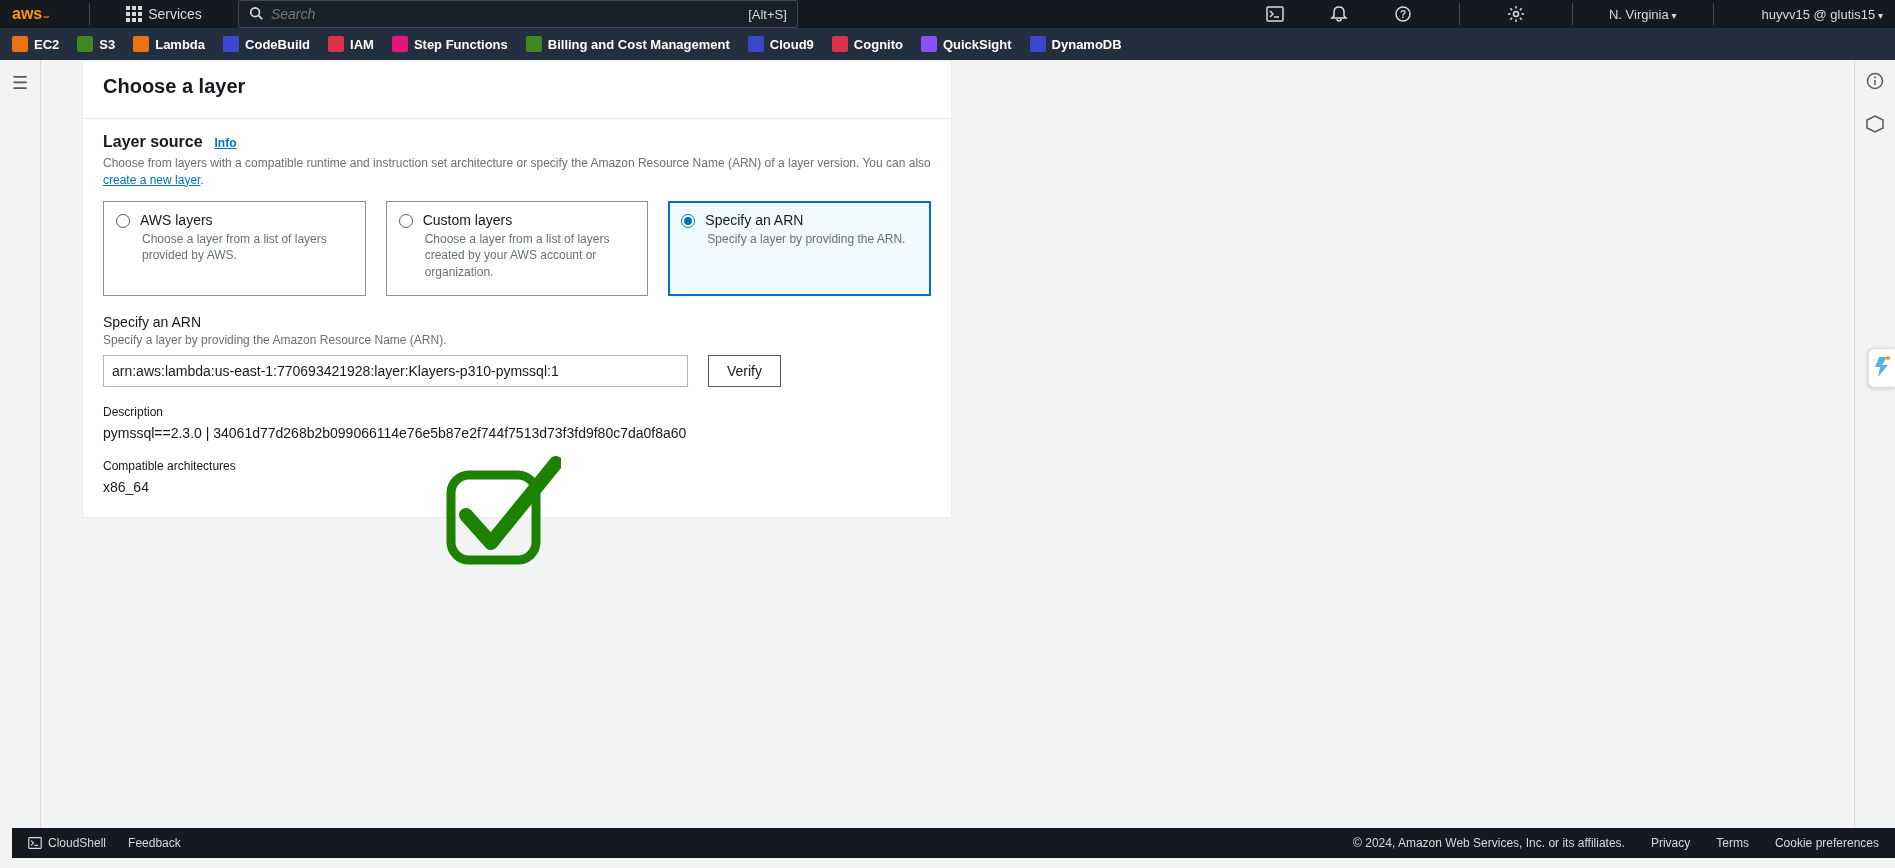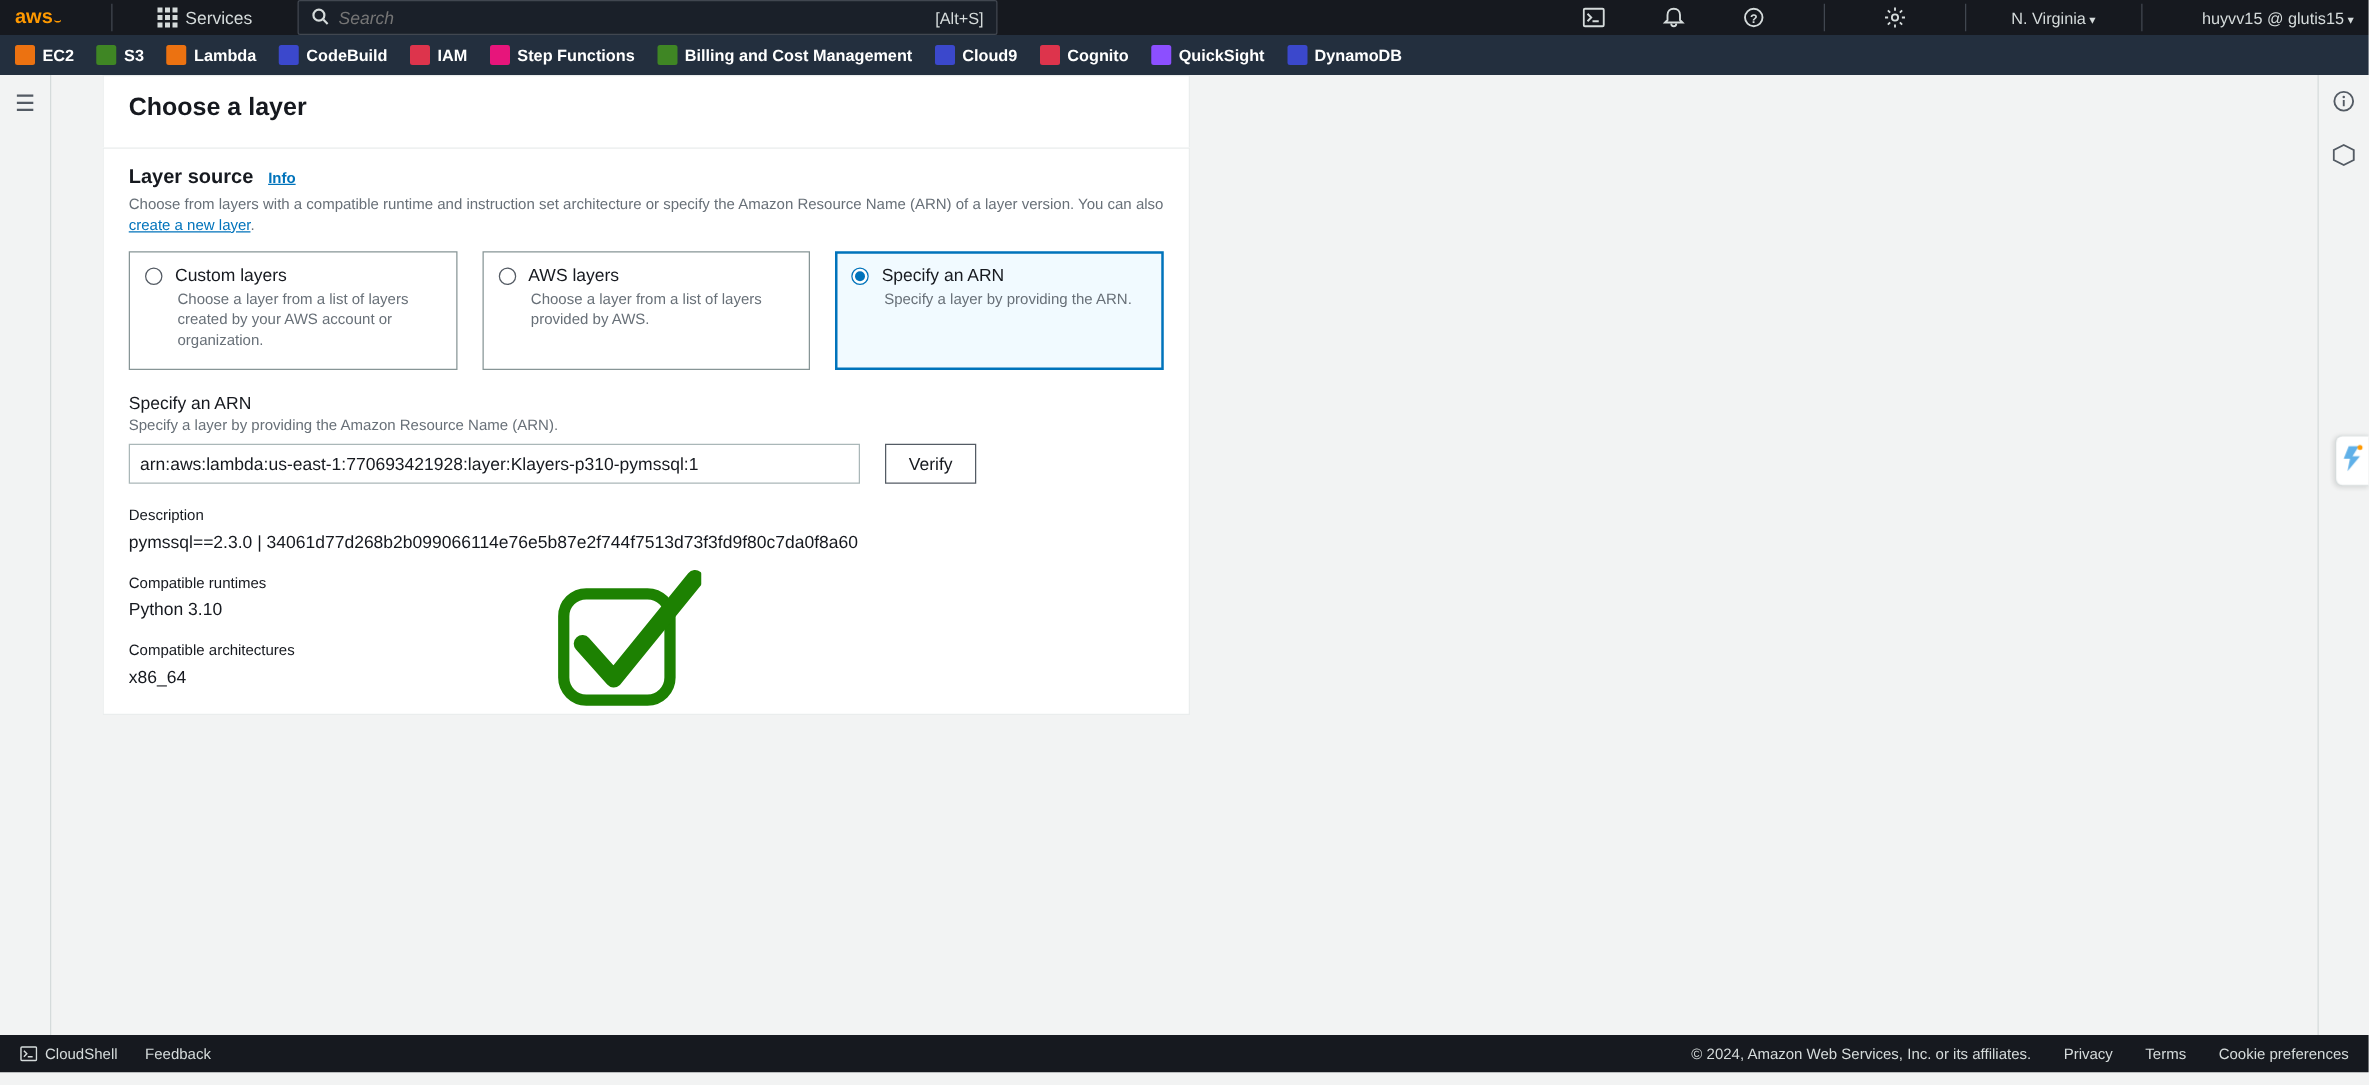--- a/index.html
+++ b/index.html
@@ -71,21 +71,21 @@
     .actions-row { display:flex; justify-content:flex-end; gap:10px; padding:14px 10px 20px 0; max-width:911px; margin-left:41px;}
     .btn-link { background:none; border:none; font-weight:700; color:#545b64; padding:8px 18px; cursor:pointer; font-size:14px;}
     .btn-primary { background:#ff9900; border:1px solid #ff9900; font-weight:700; color:#16191f; padding:6px 22px; cursor:pointer; font-size:14px;}
     .red-box { border:4px solid #e30000; padding:6px 8px;}
 
     
     .checkmark { position:absolute; left:400px; top:395px; pointer-events:none;}
     .checkmark svg { width:120px; height:110px;}
 
     
-    .footer { height:30px; background:#16191f; color:#d5dbdb; display:flex; align-items:center; padding:0 16px; font-size:12px; justify-content:space-between;}
+    .footer { height:30px; background:#16191f; color:#d5dbdb; display:flex; align-items:center; padding:0 16px; font-size:12px; justify-content:space-between;margin-left:12px;}
     .footer-left { display:flex; align-items:center; gap:22px;}
     .footer-left .fitem { display:flex; align-items:center; gap:6px; cursor:pointer;}
     .footer-right { display:flex; align-items:center; gap:26px;}
     .footer-right a { color:#d5dbdb; text-decoration:none; cursor:pointer;}
 
     
     .floaty { position:fixed; right:0; top:348px; background:#fff; border:1px solid #d5dbdb; border-right:none; border-radius:6px 0 0 6px; padding:6px 4px; box-shadow: -1px 1px 4px rgba(0,0,0,0.12);}
     .floaty .bolt { color:#ff9900; font-size:16px;}
   </style>
 </head>
@@ -216,26 +216,26 @@
         <div>
           <span class="section-title">Layer source</span>
           <a href="#" class="info-link">Info</a>
         </div>
         <div class="subtext">
           <span>Choose from layers with a compatible runtime and instruction set architecture or specify the Amazon Resource Name (ARN) of a layer version. You can also </span><a href="#"><span>create a new layer</span></a>.
         </div>
 
         <div class="radio-row">
           <div class="radio-card">
+            <span class="radio"></span><span class="rtitle">AWS layers</span>
+            <div class="rdesc">Choose a layer from a list of layers provided by AWS.</div>
+          </div>
+          <div class="radio-card">
             <span class="radio"></span><span class="rtitle">Custom layers</span>
             <div class="rdesc">Choose a layer from a list of layers created by your AWS account or organization.</div>
-          </div>
-          <div class="radio-card">
-            <span class="radio"></span><span class="rtitle">AWS layers</span>
-            <div class="rdesc">Choose a layer from a list of layers provided by AWS.</div>
           </div>
           <div class="radio-card selected">
             <span class="radio">
                 <span class="dot"></span>
               </span><span class="rtitle">Specify an ARN</span>
             <div class="rdesc">Specify a layer by providing the ARN.</div>
           </div>
         </div>
 
         <div class="field-block">
@@ -245,24 +245,20 @@
             <input class="arn-input" type="text" value="arn:aws:lambda:us-east-1:770693421928:layer:Klayers-p310-pymssql:1" style="">
             <button class="verify-btn">Verify</button>
           </div>
         </div>
 
         <div class="desc-block">
           <div class="desc-title">Description</div>
           <div class="desc-val">pymssql==2.3.0 | 34061d77d268b2b099066114e76e5b87e2f744f7513d73f3fd9f80c7da0f8a60</div>
         </div>
 
-        <div class="desc-block">
-          <div class="desc-title">Compatible runtimes</div>
-          <div class="desc-val">Python 3.10</div>
-        </div>
 
         <div class="desc-block">
           <div class="desc-title">Compatible architectures</div>
           <div class="desc-val">x86_64</div>
         </div>
       </div>
     </div>
 
 
     <div class="checkmark">

